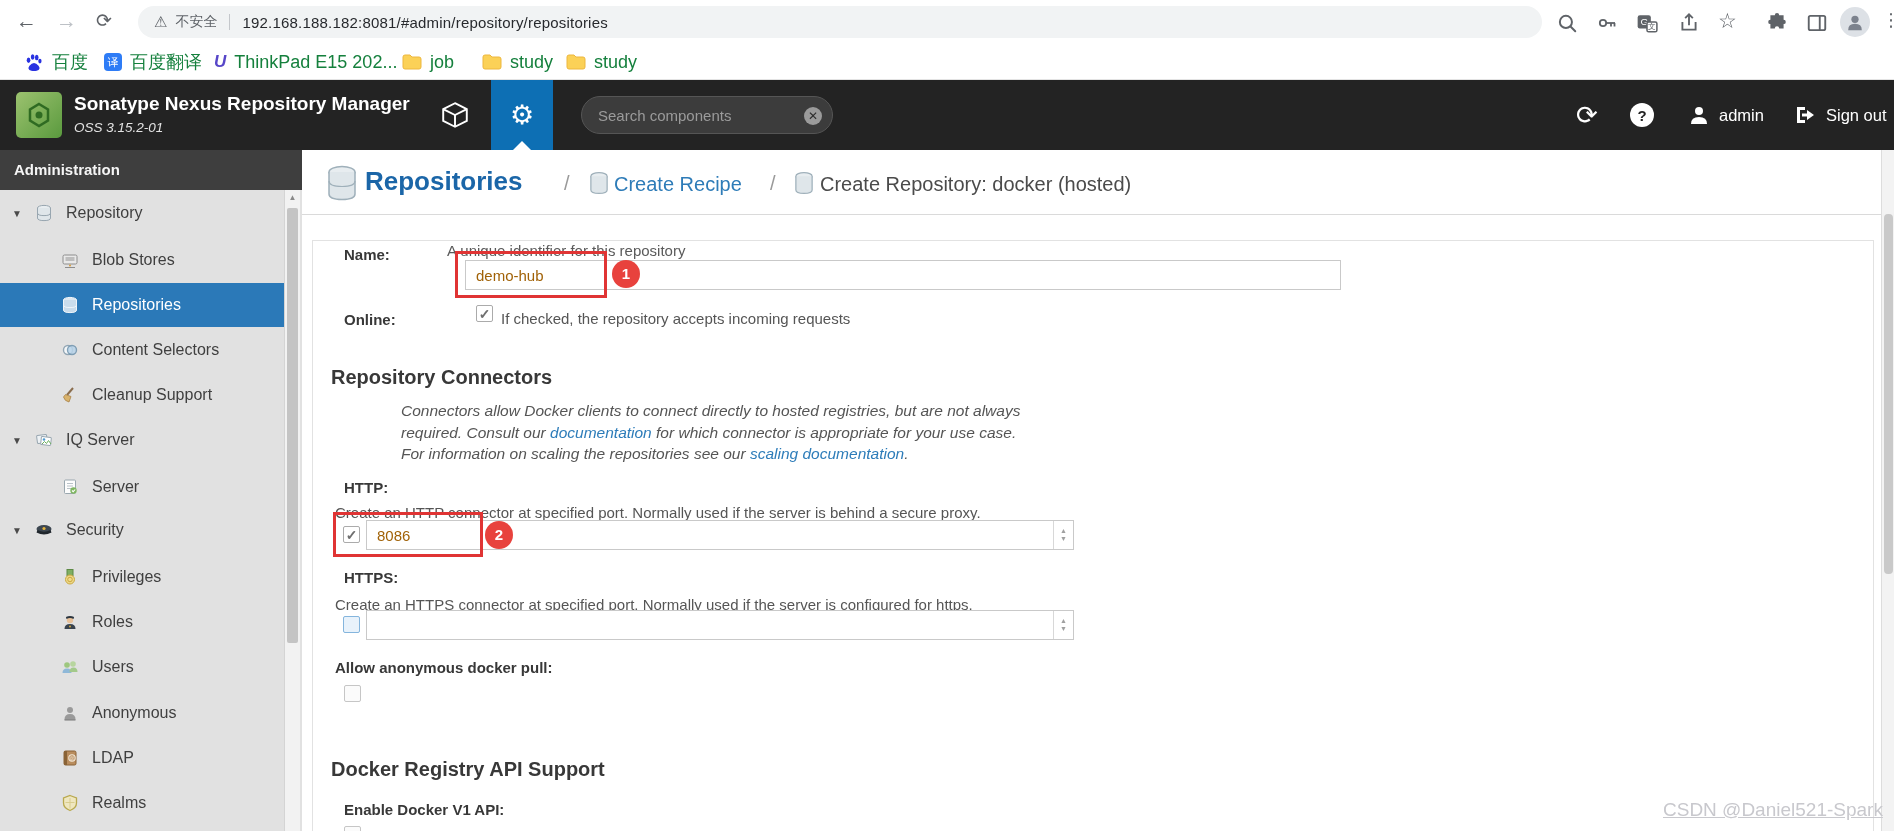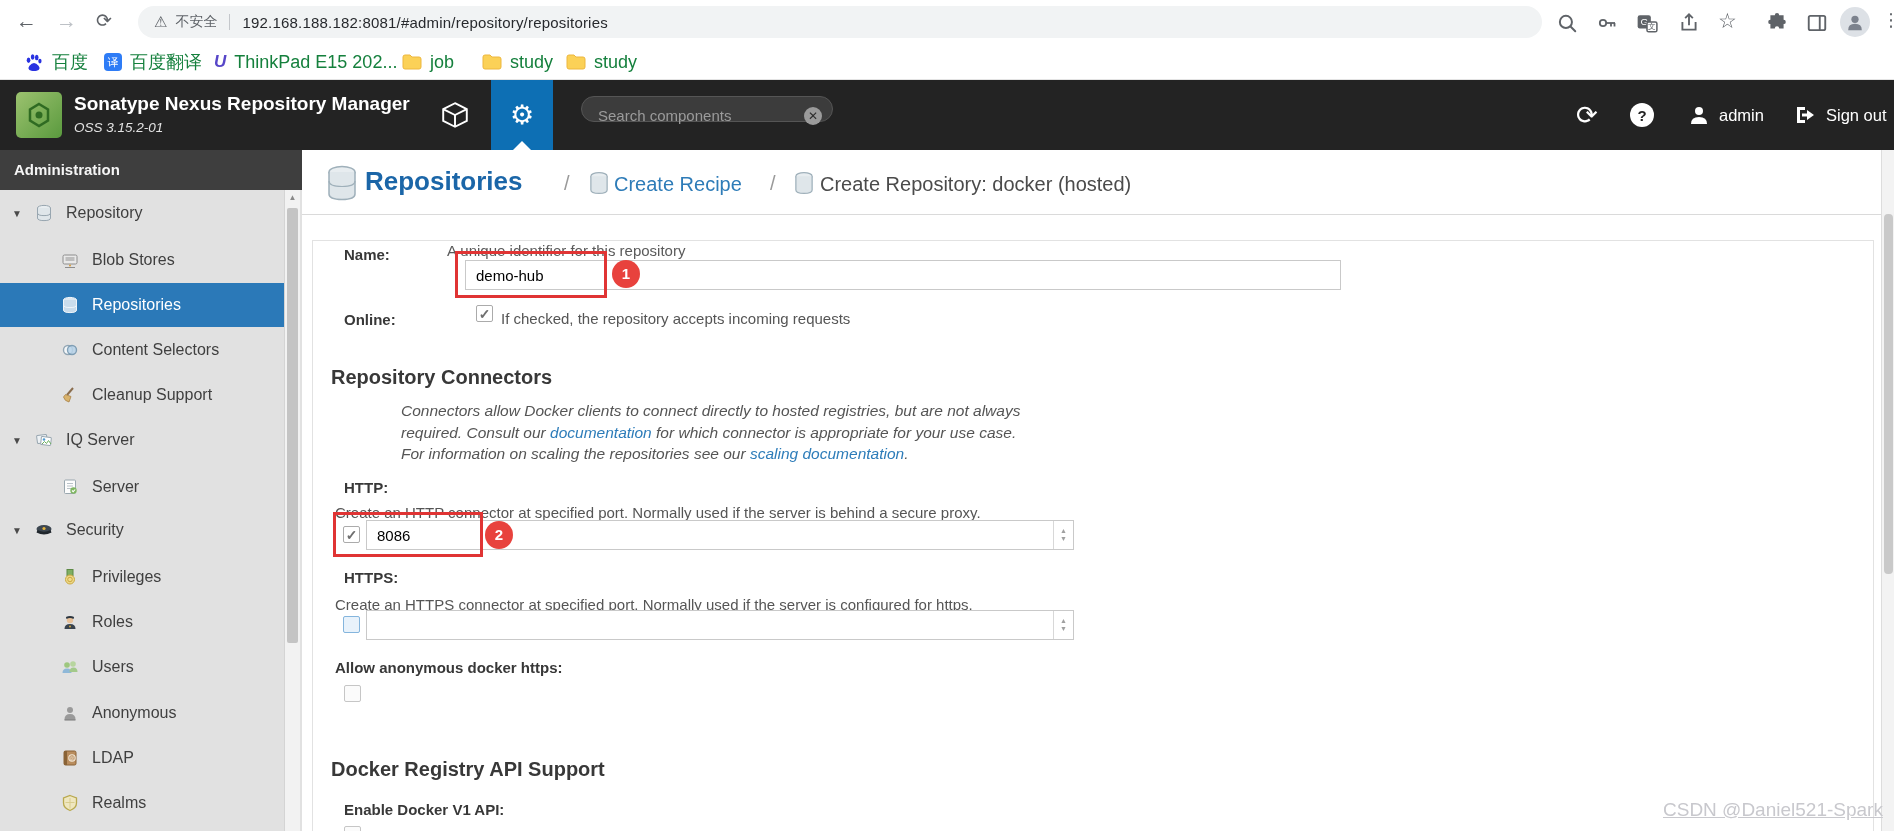--- a/index.html
+++ b/index.html
@@ -35,21 +35,21 @@
   .nxlogo { position:absolute; left:16px; top:12px; width:46px; height:46px; border-radius:5px;
             background:linear-gradient(135deg,#9cc26f,#5a9a3e); display:flex; align-items:center; justify-content:center; }
   .nxtitle { position:absolute; left:74px; top:13px; color:#fff; font-size:19px; font-weight:bold; }
   .nxversion { position:absolute; left:74px; top:40px; color:#e3e3e3; font-size:13.5px;font-style:italic; }
   .mode-btn { position:absolute; top:20px; cursor:pointer; }
   .gear-tab { position:absolute; left:491px; top:0; width:62px; height:70px; background:#0d6fb4;
               display:flex; align-items:center; justify-content:center; cursor:pointer; }
   .gear-tab .gear { color:#fff; font-size:27px; }
   .gear-tab::after { content:""; position:absolute; bottom:0; left:50%; transform:translateX(-50%);
                      border-left:9px solid transparent; border-right:9px solid transparent; border-bottom:9px solid #fff; }
-  .nxsearch { position:absolute; left:581px; top:16px; width:252px; height:26px; background:#3c3c3c;
+  .nxsearch { position:absolute; left:581px; top:16px; width:252px; height:38px; background:#3c3c3c;
               border:1px solid #555; border-radius:19px; }
   .nxsearch input { position:absolute; left:16px; top:0; width:195px; height:36px; background:transparent; border:none;
                     outline:none; color:#cfcfcf; font-size:15px; font-family:"Liberation Sans",sans-serif; }
   .nxsearch input::placeholder { color:#9b9b9b; }
   .sx-circle { position:absolute; right:10px; top:10px; width:18px; height:18px; border-radius:50%; background:#9b9b9b;
                color:#2d2d2d; font-size:12px; line-height:18px; text-align:center; cursor:pointer; }
   .hdr-right { position:absolute; top:0; height:70px; display:flex; align-items:center; color:#fff; cursor:pointer; }
   .refresh-g { font-size:26px; color:#fff; }
   .help-c { width:24px; height:24px; border-radius:50%; background:#fff; color:#232323; font-weight:bold; font-size:15px;
             display:flex; align-items:center; justify-content:center; }
@@ -78,21 +78,21 @@
   .bc-root { position:absolute; left:63px; top:16px; font-size:26px; font-weight:bold; color:#1b66a8; cursor:pointer; }
   .bc-sep { position:absolute; top:22px; font-size:20px; color:#9a9a9a; }
   .bc-link { position:absolute; top:23px; font-size:20px; color:#2e7cb8; cursor:pointer; }
   .bc-cur { position:absolute; left:518px; top:23px; font-size:20px; color:#4b4b4b; }
   .panel { position:absolute; left:10px; top:90px; width:1562px; height:591px; border:1px solid #e2e2e2; border-bottom:none; background:#fff; }
 
   .flabel { position:absolute; font-size:15px; font-weight:bold; color:#383838; }
   .fhelp  { position:absolute; font-size:15px; color:#5a5a5a; }
   .ftext  { position:absolute; font-size:15px; color:#555; }
   .fheading { position:absolute; font-size:20px; font-weight:bold; color:#383838; }
-  .finput { position:absolute; height:30px; border:1px solid #c9c9c9; background:#fff; font-size:15px; color:#000000;
+  .finput { position:absolute; height:30px; border:1px solid #c9c9c9; background:#fff; font-size:15px; color:#a16207;
             padding-left:10px; font-family:"Liberation Sans",sans-serif; outline:none; }
   .spinner { position:absolute; width:20px; height:28px; border-left:1px solid #d8d8d8; display:flex; flex-direction:column;
              align-items:center; justify-content:center; color:#a0a0a0; font-size:7px; line-height:8px; cursor:pointer; }
   .cb { position:absolute; width:17px; height:17px; border:1px solid #ababab; border-radius:2px; background:#fff;
         display:flex; align-items:center; justify-content:center; cursor:pointer; }
   .cb.checked::after { content:"✓"; color:#6f6f6f; font-size:14px; font-weight:bold; }
   .cb.blue { border-color:#84b5dd; background:#e8f2fb; }
   .cb.plain { border-color:#c6c6c6; background:#fbfbfb; }
   .para { position:absolute; left:99px; top:250px; width:640px; font-style:italic; font-size:15.5px; color:#555;
           line-height:21.5px; }
@@ -472,21 +472,21 @@
 
     <div class="flabel" style="left:42px;top:419px">HTTPS:</div>
     <div class="ftext" style="left:33px;top:446px">Create an HTTPS connector at specified port. Normally used if the server is configured for https.</div>
     <div class="cb blue" style="left:41px;top:466px"></div>
     <input class="finput" style="left: 64px; top: 460px; width: 708px;">
     <div class="spinner" style="left:751px;top:461px">
         <span>▲</span>
         <span>▼</span>
       </div>
 
-    <div class="flabel" style="left:33px;top:509px">Allow anonymous docker https:</div>
+    <div class="flabel" style="left:33px;top:509px">Allow anonymous docker pull:</div>
     <div class="cb plain" style="left:42px;top:535px"></div>
 
     <div class="fheading" style="left:29px;top:608px">Docker Registry API Support</div>
     <div class="flabel" style="left:42px;top:651px">Enable Docker V1 API:</div>
     <div class="cb plain" style="left:42px;top:676px"></div>
   </div>
 
   <div class="pagescroll">
     <div class="thumb"></div>
   </div>

